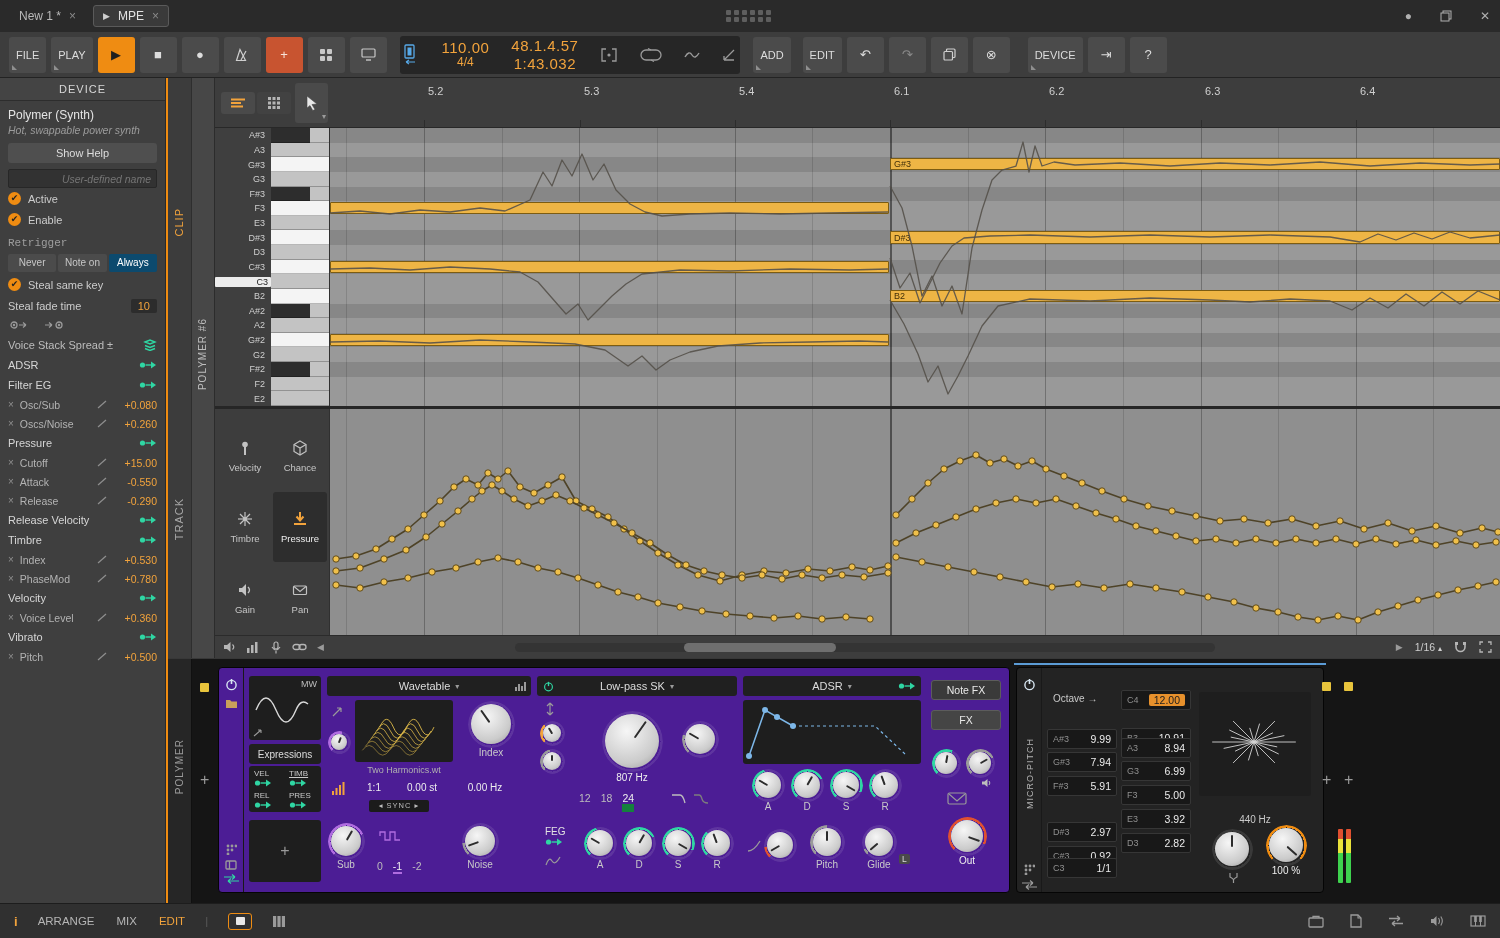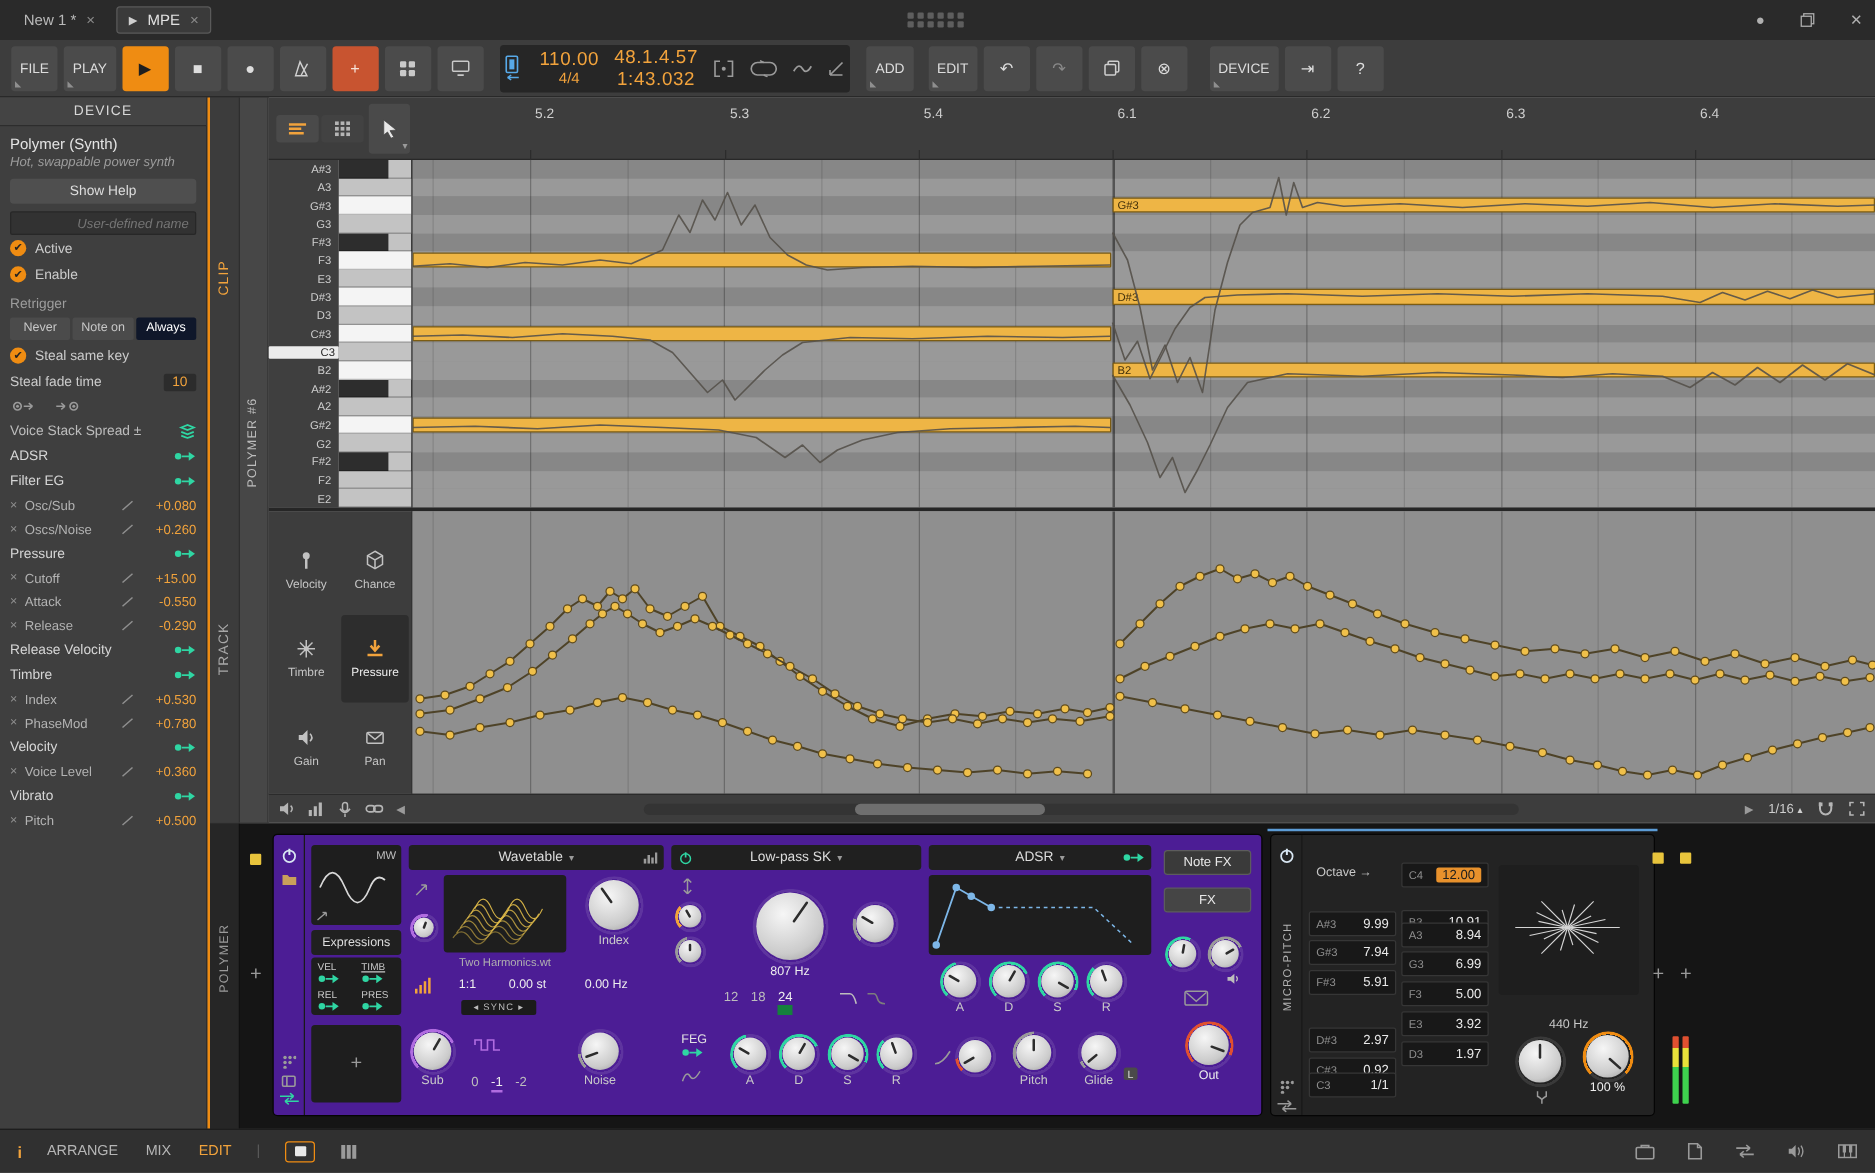--- a/index.html
+++ b/index.html
@@ -20,44 +20,44 @@
 
 
 #toolbar{position:absolute;left:0;top:32px;width:1500px;height:46px;background:#3d3d3d;border-bottom:1px solid #232323;display:flex;align-items:center;gap:5px;padding:0 9px;}
 .tbtn{height:36px;min-width:37px;padding:0 7px;background:#4b4b4b;border-radius:3px;display:flex;align-items:center;justify-content:center;font-size:11px;color:#ddd;position:relative;}
 .tbtn.orange{background:#ef8c12;color:#1f1f1f;}
 .tbtn.red{background:#c85430;color:#f7e2d8;}
 .tbtn.dim{color:#8a8a8a;}
 .tbtn.wide{min-width:46px;}
 .corner::before{content:"";position:absolute;left:3px;bottom:3px;border-left:5px solid #8f8f8f;border-top:5px solid transparent;}
 .glyph{font-size:13px;}
-#transport{height:38px;background:#262626;border-radius:3px;display:flex;align-items:center;gap:12px;padding:0 4px;margin:0 8px;}
+#transport{height:38px;background:#262626;border-radius:3px;display:flex;align-items:center;gap:22px;padding:0 4px;margin:0 8px;}
 .tnum{color:#f2a33c;text-align:center;line-height:1.15;}
 .tnum .big{font-size:15px;letter-spacing:.5px;}
 .tnum .small{font-size:12px;}
 .sp8{width:8px;}
 .sp2{width:2px;}
 
 
 #inspector{position:absolute;left:0;top:78px;width:166px;height:825px;background:#3f3f3f;border-right:1px solid #2a2a2a;}
 #inspector .hdr{height:23px;background:#444;border-bottom:1px solid #2d2d2d;display:flex;align-items:center;justify-content:center;letter-spacing:1px;color:#d8d8d8;font-size:11px;}
 #inspector .pad{padding:7px 8px 0 8px;}
 .dev-name{font-size:12px;color:#e4e4e4;}
 .dev-desc{font-size:10.5px;font-style:italic;color:#9c9c9c;margin-top:2px;}
 .helpbtn{margin-top:7px;width:100%;height:20px;background:#4f4f4f;border:none;border-radius:3px;color:#ddd;font-size:11px;}
 .nameinput{margin-top:6px;width:100%;height:19px;background:#323232;border:1px solid #272727;border-radius:2px;color:#aaa;font-style:italic;font-size:10.5px;padding:0 5px;text-align:right;}
 .row{display:flex;align-items:center;padding:0 8px;height:21px;}
 .row .grow{flex:1;}
 .check{width:13px;height:13px;min-width:13px;border-radius:50%;background:#ef8c12;color:#222;font-size:9px;line-height:13px;text-align:center;margin-right:7px;}
 .valbox{margin-left:auto;background:#2c2c2c;border-radius:2px;color:#f2a33c;padding:1px 7px;font-size:11px;}
 .valplain{margin-left:auto;color:#cfcfcf;}
-.subhead{color:#9d9d9d;height:18px;display:flex;align-items:center;padding:0 8px;margin-top:4px;}
+.subhead{color:#9d9d9d;height:18px;display:flex;align-items:center;padding:0 8px;margin-top:4px;font-family:Liberation Mono, monospace;}
 .seg{display:flex;gap:2px;padding:2px 8px;}
 .seg .segbtn{flex:1;background:#4b4b4b;border:none;color:#c7c7c7;font-size:10px;height:18px;border-radius:2px;text-align:center;line-height:18px;}
-.seg .segbtn.on{background:#0f172a;color:#fff;}
+.seg .segbtn.on{background:#0c4a6e;color:#fff;}
 .modrow{height:20px;}
 .mlabel{color:#d6d6d6;}
 .trow{height:19px;font-size:10.5px;color:#b3b3b3;}
 .trow .tx{color:#8f8f8f;margin-right:6px;font-size:10px;}
 .trow .tval{margin-left:6px;color:#f2a33c;min-width:44px;text-align:right;}
 .iconrow{display:flex;gap:14px;padding:4px 10px;}
 
 
 #selection-edge{position:absolute;left:166px;top:78px;width:2px;height:825px;background:#ef8c12;}
 #strip-clip{position:absolute;left:168px;top:78px;width:24px;height:580px;background:#3c3c3c;border-right:1px solid #2e2e2e;}
@@ -1438,21 +1438,21 @@
           <div class="mp-cell" style="left: 74px; top: 95.2px;">
             <span class="mpn">F3</span>
             <span class="mpv">5.00</span>
           </div>
           <div class="mp-cell" style="left: 74px; top: 119px;">
             <span class="mpn">E3</span>
             <span class="mpv">3.92</span>
           </div>
           <div class="mp-cell" style="left: 74px; top: 142.8px;">
             <span class="mpn">D3</span>
-            <span class="mpv">1.97</span>
+            <span class="mpv">2.82</span>
           </div>
           <div class="mp-cell" style="left: 0px; top: 39px;">
             <span class="mpn">A#3</span>
             <span class="mpv">9.99</span>
           </div>
           <div class="mp-cell" style="left: 0px; top: 62px;">
             <span class="mpn">G#3</span>
             <span class="mpv">7.94</span>
           </div>
           <div class="mp-cell" style="left: 0px; top: 86px;">

